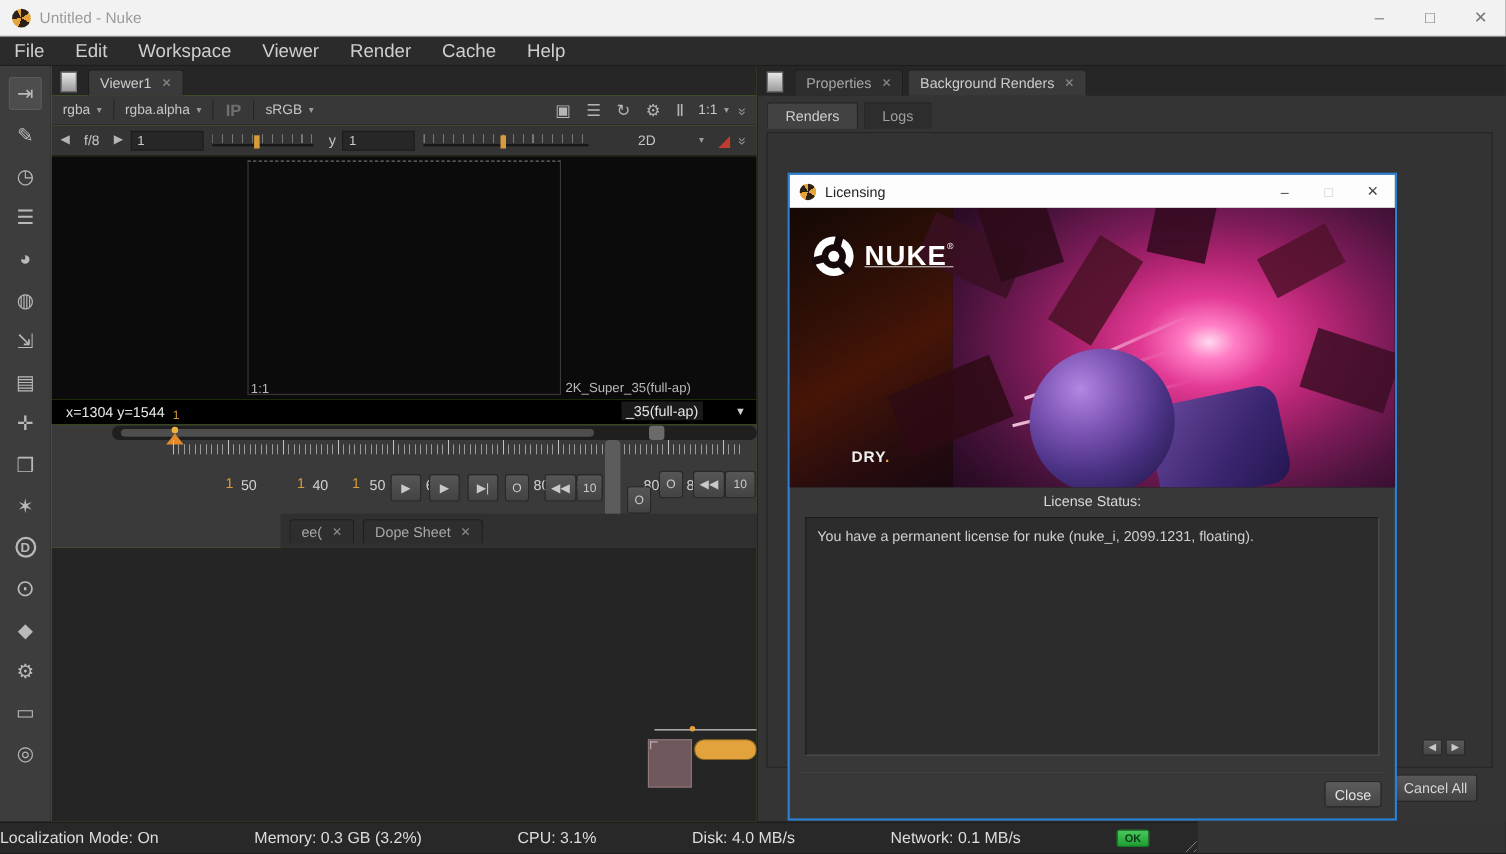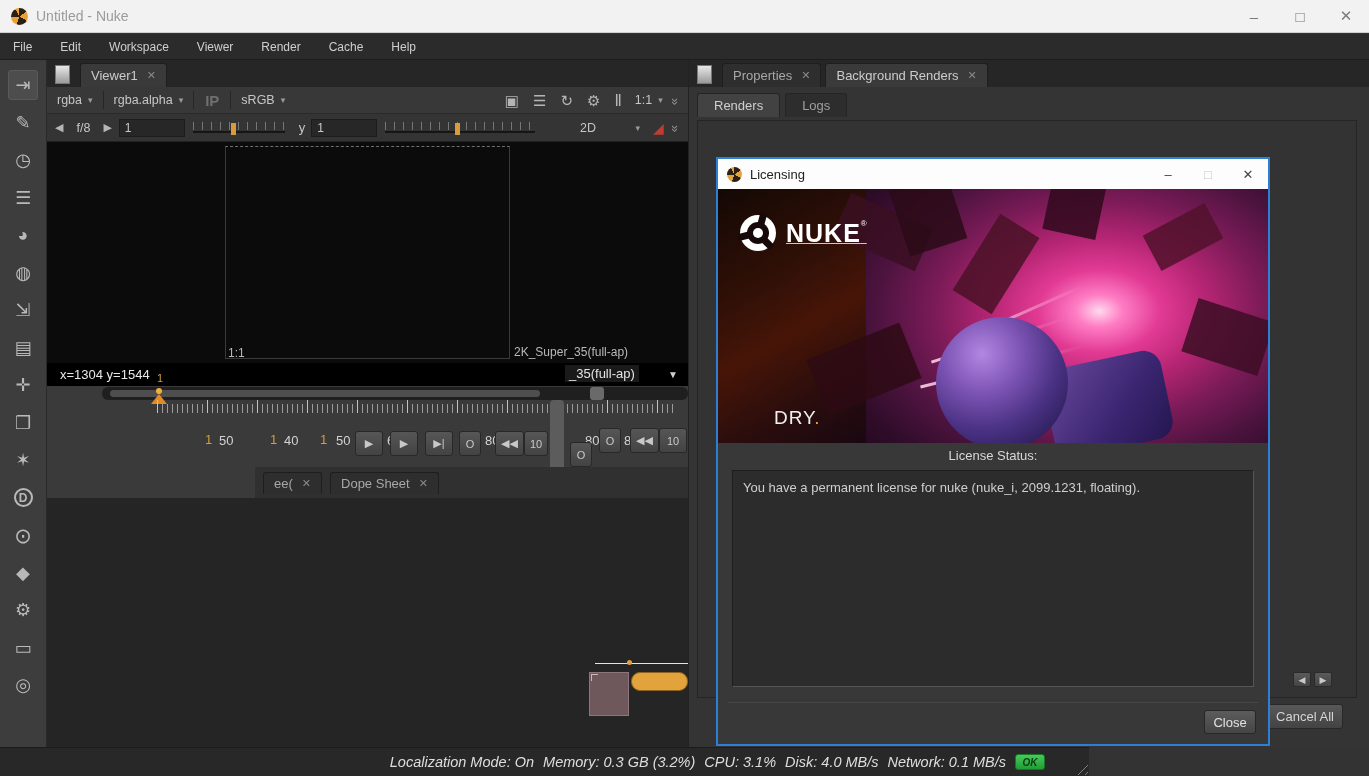--- a/index.html
+++ b/index.html
@@ -13,21 +13,21 @@
 
   
   .titlebar { left:0; top:0; width:1369px; height:33px; background:#f2f2f2; border-bottom:1px solid #d0d0d0; }
   .title-text { left:36px; top:8px; color:#9b9b9b; font-size:14px; }
   .app-ico { width:17px; height:17px; border-radius:50%;
     background: conic-gradient(#2b2014 0 55deg,#e6a33c 55deg 120deg,#2b2014 120deg 200deg,#e6a33c 200deg 265deg,#2b2014 265deg 330deg,#e6a33c 330deg); }
   .win-btn { top:0; width:46px; height:32px; display:flex; align-items:center; justify-content:center; color:#7a7a7a; font-size:15px; }
 
   
   .menubar { left:0; top:34px; width:1369px; height:26px; background:#2b2b2b; display:flex; align-items:center; gap:28px; padding-left:13px; border-bottom:1px solid #1d1d1d; }
-  .menubar span { color:#cfcfcf; font-size:12px; }
+  .menubar span { color:#cfcfcf; font-size:17px; }
 
   
   .toolcol { left:0; top:60px; width:47px; height:687px; background:#3d3d3d; border-right:1px solid #2a2a2a;
     display:flex; flex-direction:column; align-items:center; padding-top:10px; gap:7.5px; }
   .tool { width:30px; height:30px; display:flex; align-items:center; justify-content:center; border-radius:3px; }
   .tool .g { color:#b9b9b9; font-size:18px; line-height:1; }
   .tool.first { background:#4d4d4d; border:1px solid #5a5a5a; }
   .circD { width:19px; height:19px; border:2px solid #b9b9b9; border-radius:50%; color:#b9b9b9;
     display:flex; align-items:center; justify-content:center; font-size:12px; font-weight:bold; }
 
@@ -120,34 +120,34 @@
   .backpack { position:absolute; left:330px; top:170px; width:120px; height:90px; border-radius:18px;
      background: linear-gradient(135deg,#6b4a9e,#3a2570 60%,#241650); transform:rotate(-12deg); }
   .nuke-logo { position:absolute; left:22px; top:26px; display:flex; align-items:center; gap:10px;text-decoration:underline; }
   .logo-mark { position:relative; width:36px; height:36px; }
   .logo-ring { position:absolute; inset:0; border-radius:50%; background:#fff; }
   .logo-hole { position:absolute; inset:7px; border-radius:50%; background:#17090a; }
   .logo-core { position:absolute; inset:13px; border-radius:50%; background:#fff; }
   .logo-notch { position:absolute; width:7px; height:13px; background:#17090a; left:15px; top:-2px; transform-origin:3px 20px; }
   .nuke-word { color:#fff; font-size:25px; font-weight:bold; letter-spacing:1px; }
   .nuke-reg { color:#fff; font-size:8px; vertical-align:top; }
-  .dry { position:absolute; left:56px; top:218px; color:#f0f0f0; font-size:19px; font-weight:normal; letter-spacing:1px; }
+  .dry { position:absolute; left:56px; top:218px; color:#f0f0f0; font-size:14px; font-weight:bold; letter-spacing:1px; }
   .dry-dot { color:#e8a33c; }
 
   .lic-label { position:absolute; left:0; top:289px; width:100%; text-align:center; color:#d8d8d8; font-size:13px; }
   .lic-box { position:absolute; left:14px; top:311px; width:522px; height:217px; background:#2c2c2c;
      border-top:1px solid #1e1e1e; border-left:1px solid #1e1e1e; border-bottom:1px solid #555; border-right:1px solid #555; padding:9px 10px; }
   .lic-text { color:#cfcfcf; font-size:13px; }
   .dlg-divider { position:absolute; left:10px; top:543px; width:530px; height:1px; background:#2a2a2a; border-bottom:1px solid #474747; }
   .closebtn { position:absolute; left:486px; top:551px; width:52px; height:24px; background:linear-gradient(#5c5c5c,#454545);
      border:1px solid #272727; border-radius:3px; color:#e2e2e2; font-size:13px; display:flex; align-items:center; justify-content:center; }
 
   
   .statusbar { left:0; top:747px; width:1089px; height:29px; background:#282828; border-top:1px solid #1c1c1c;
-     display:flex; align-items:center; justify-content:flex-end; gap:9px; padding-right:44px; z-index:60;font-style:italic; }
+     display:flex; align-items:center; justify-content:space-between; gap:9px; padding-right:44px; z-index:60; }
   .statusbar span { color:#dedede; font-size:14.5px; }
   .okbadge { width:30px; height:16px; border-radius:3px; background:linear-gradient(#49c95c,#1f9e33); border:1px solid #157a25;
      color:#0c3a14; font-size:10px; font-weight:bold; display:flex; align-items:center; justify-content:center; }
   .grip { position:absolute; right:1px; bottom:1px; width:16px; height:16px;
      background:repeating-linear-gradient(135deg,#808080 0 1px,transparent 1px 5px); clip-path:polygon(100% 0,100% 100%,0 100%); }
 </style>
 </head>
 <body>
 
 <div id="app">

